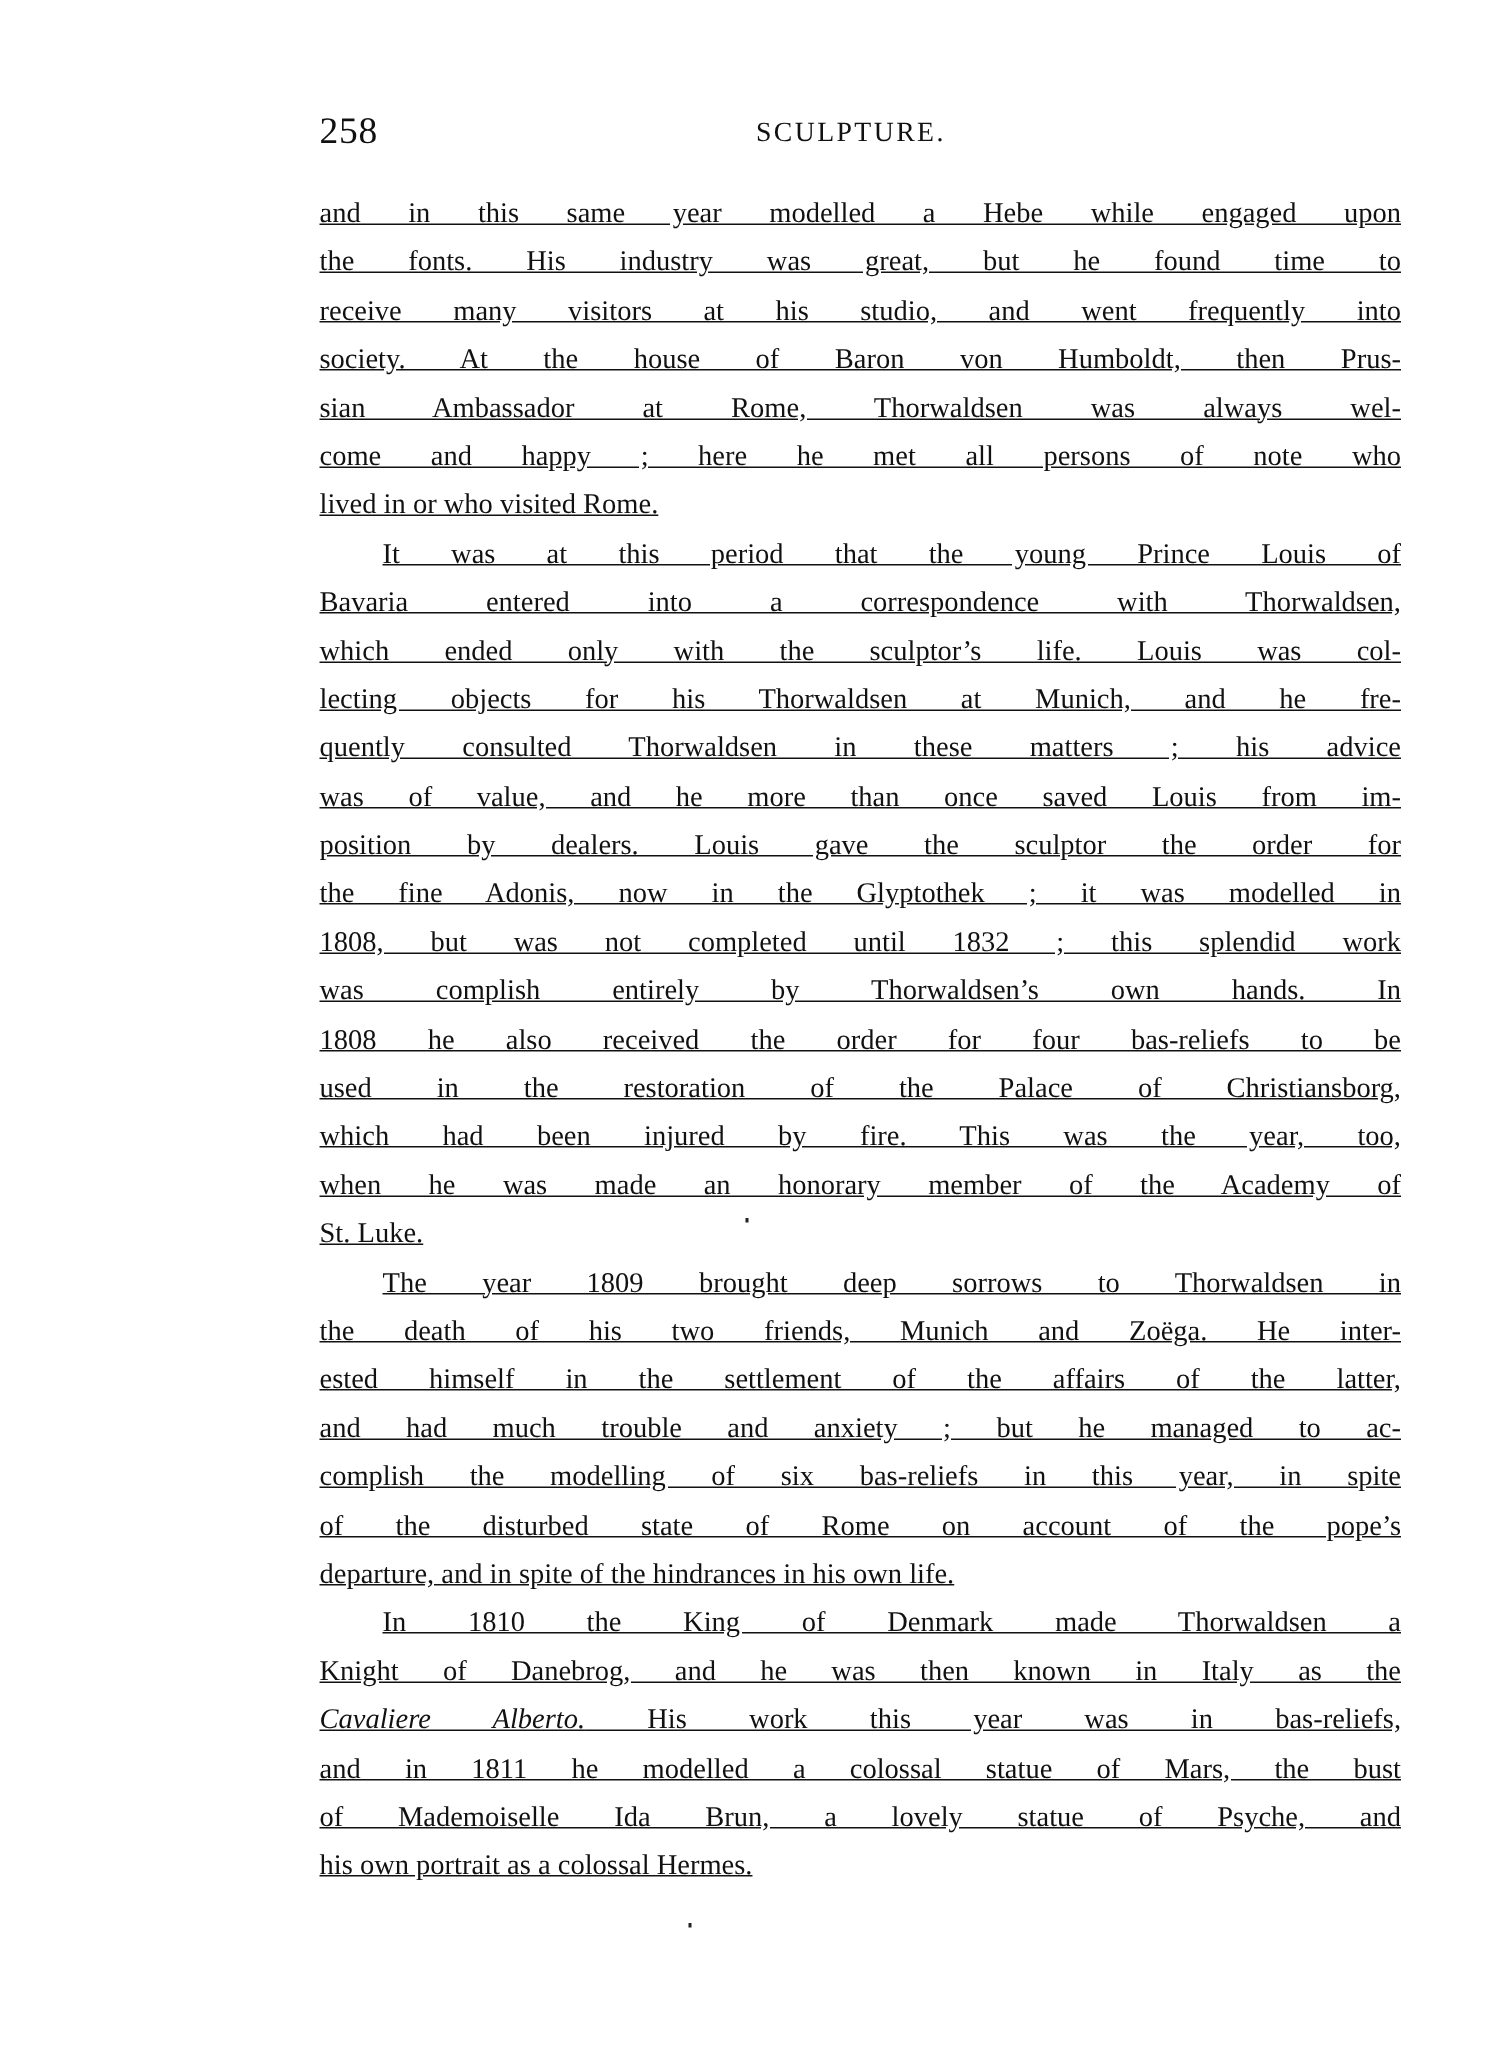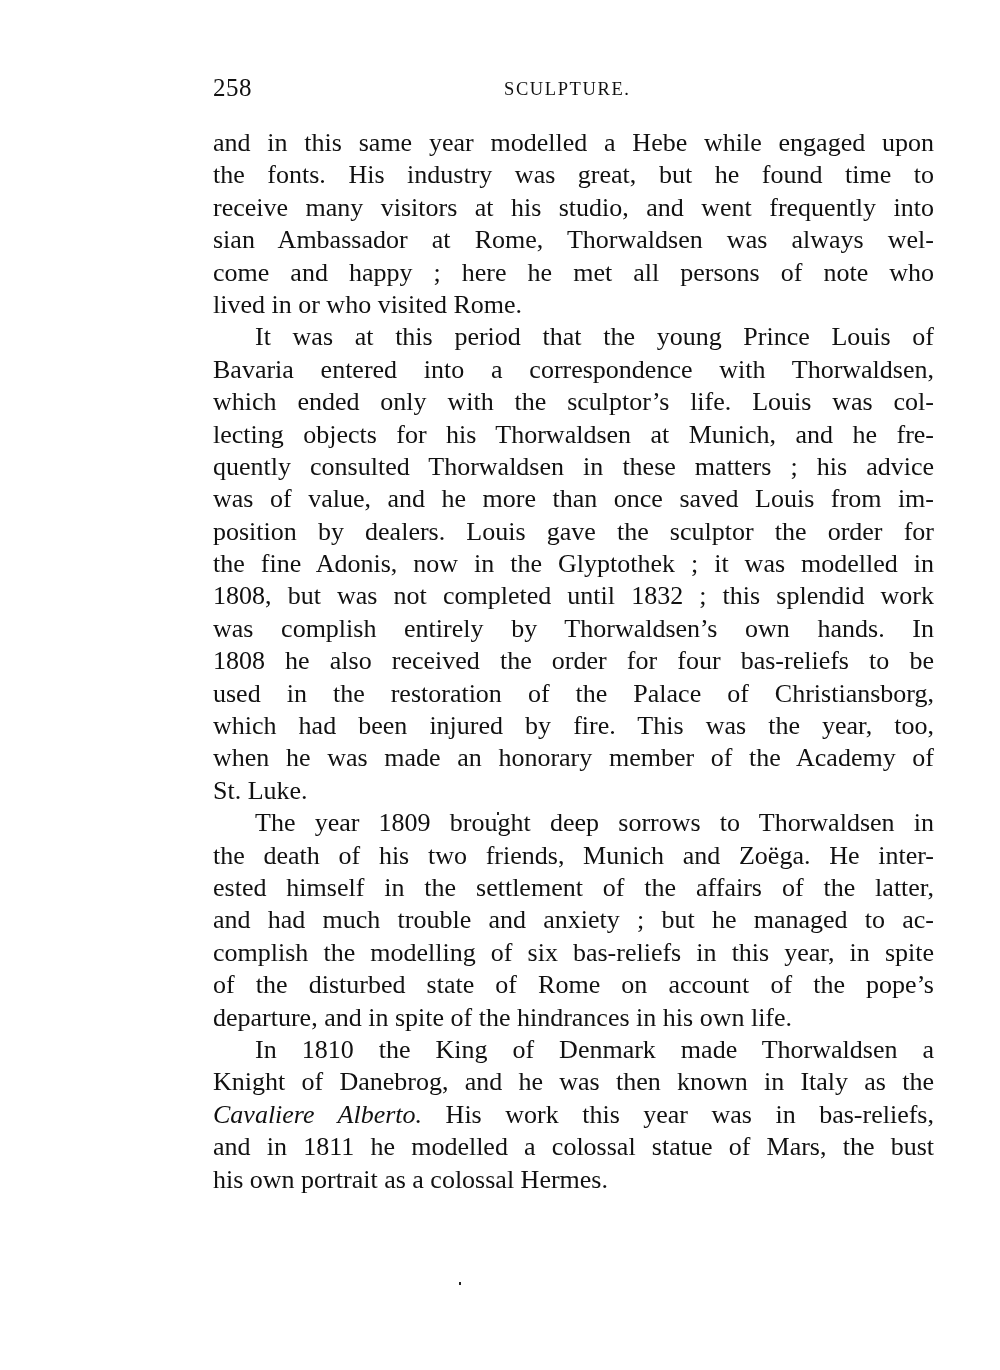--- a/index.html
+++ b/index.html
@@ -44,22 +44,23 @@
       top: 2px;
       font-size: 18.5px;
       letter-spacing: 1.6px;
       line-height: 30px;
     }
     .body-text {
       position: absolute;
       left: 185px;
       top: 127px;
       width: 721px;
-      font-size: 26px;
+      font-size: 19px;
       line-height: 32.4px;
+      text-decoration: underline;
     }
     .line {
       display: block;
       white-space: nowrap;
       text-align: justify;
       text-align-last: justify;
       height: 32.4px;
     }
     .line.last {
       text-align: center;
@@ -87,20 +88,21 @@
     <span class="page-number">258</span>
     <span class="running-title">SCULPTURE.</span>
   </div>
 
   <div class="body-text">
 
     <div>
       <span class="line">and in this same year modelled a Hebe while engaged upon</span>
       <span class="line">the fonts.  His industry was great, but he found time to</span>
       <span class="line">receive many visitors at his studio, and went frequently into</span>
+      <span class="line">society.  At the house of Baron von Humboldt, then Prus-</span>
       <span class="line">sian Ambassador at Rome, Thorwaldsen was always wel-</span>
       <span class="line">come and happy ; here he met all persons of note who</span>
       <span class="line last">lived in or who visited Rome.</span>
     </div>
 
     <div>
       <span class="line indent">It was at this period that the young Prince Louis of</span>
       <span class="line">Bavaria entered into a correspondence with Thorwaldsen,</span>
       <span class="line">which ended only with the sculptor’s life.  Louis was col-</span>
       <span class="line">lecting objects for his Thorwaldsen at Munich, and he fre-</span>
@@ -125,20 +127,21 @@
       <span class="line">complish the modelling of six bas-reliefs in this year, in spite</span>
       <span class="line">of the disturbed state of Rome on account of the pope’s</span>
       <span class="line last">departure, and in spite of the hindrances in his own life.</span>
     </div>
 
     <div>
       <span class="line indent">In 1810 the King of Denmark made Thorwaldsen a</span>
       <span class="line">Knight of Danebrog, and he was then known in Italy as the</span>
       <span class="line"><span class="italic">Cavaliere Alberto.</span><span>  His work this year was in bas-reliefs,</span></span>
       <span class="line">and in 1811 he modelled a colossal statue of Mars, the bust</span>
+      <span class="line">of Mademoiselle Ida Brun, a lovely statue of Psyche, and</span>
       <span class="line last">his own portrait as a colossal Hermes.</span>
     </div>
 
   </div>
 
   <div class="speck" style="left:469px; top:812px;"></div>
   <div class="speck" style="left:431px; top:1282px;"></div>
 
 </div>
 

